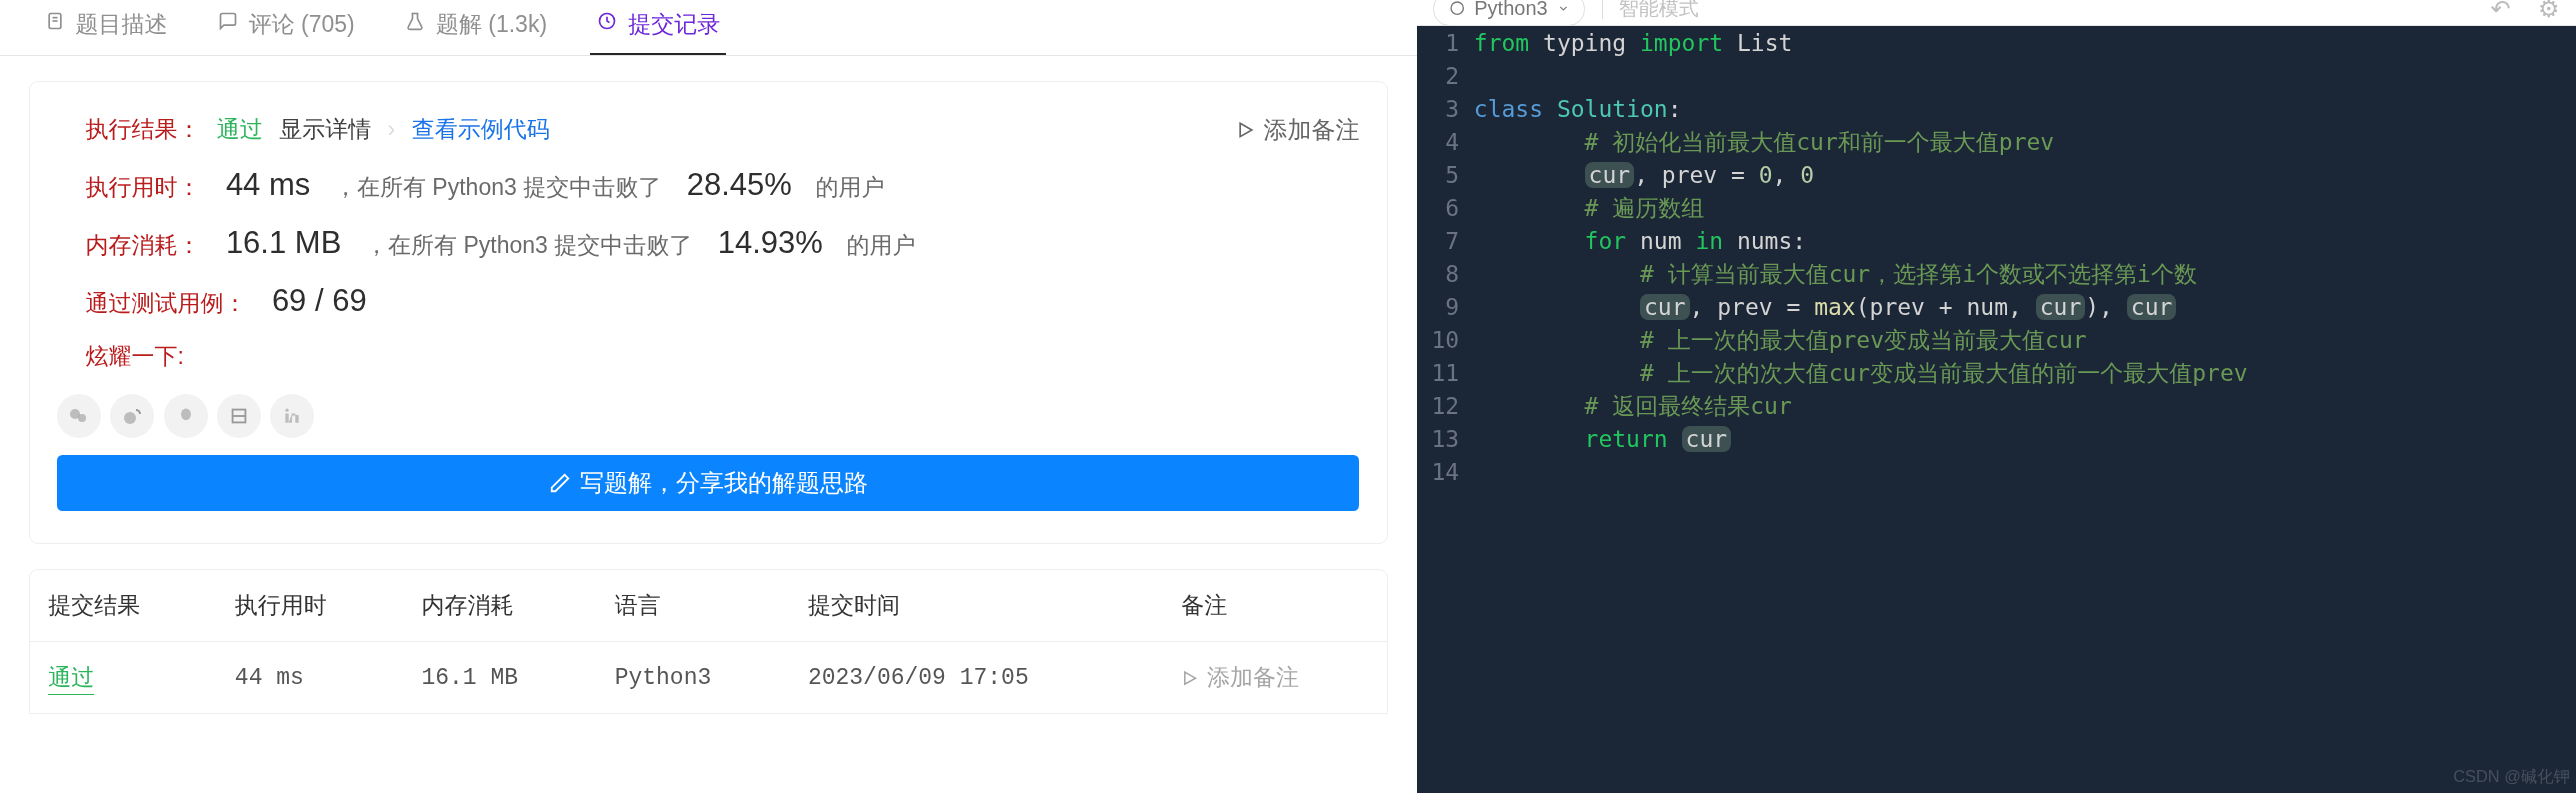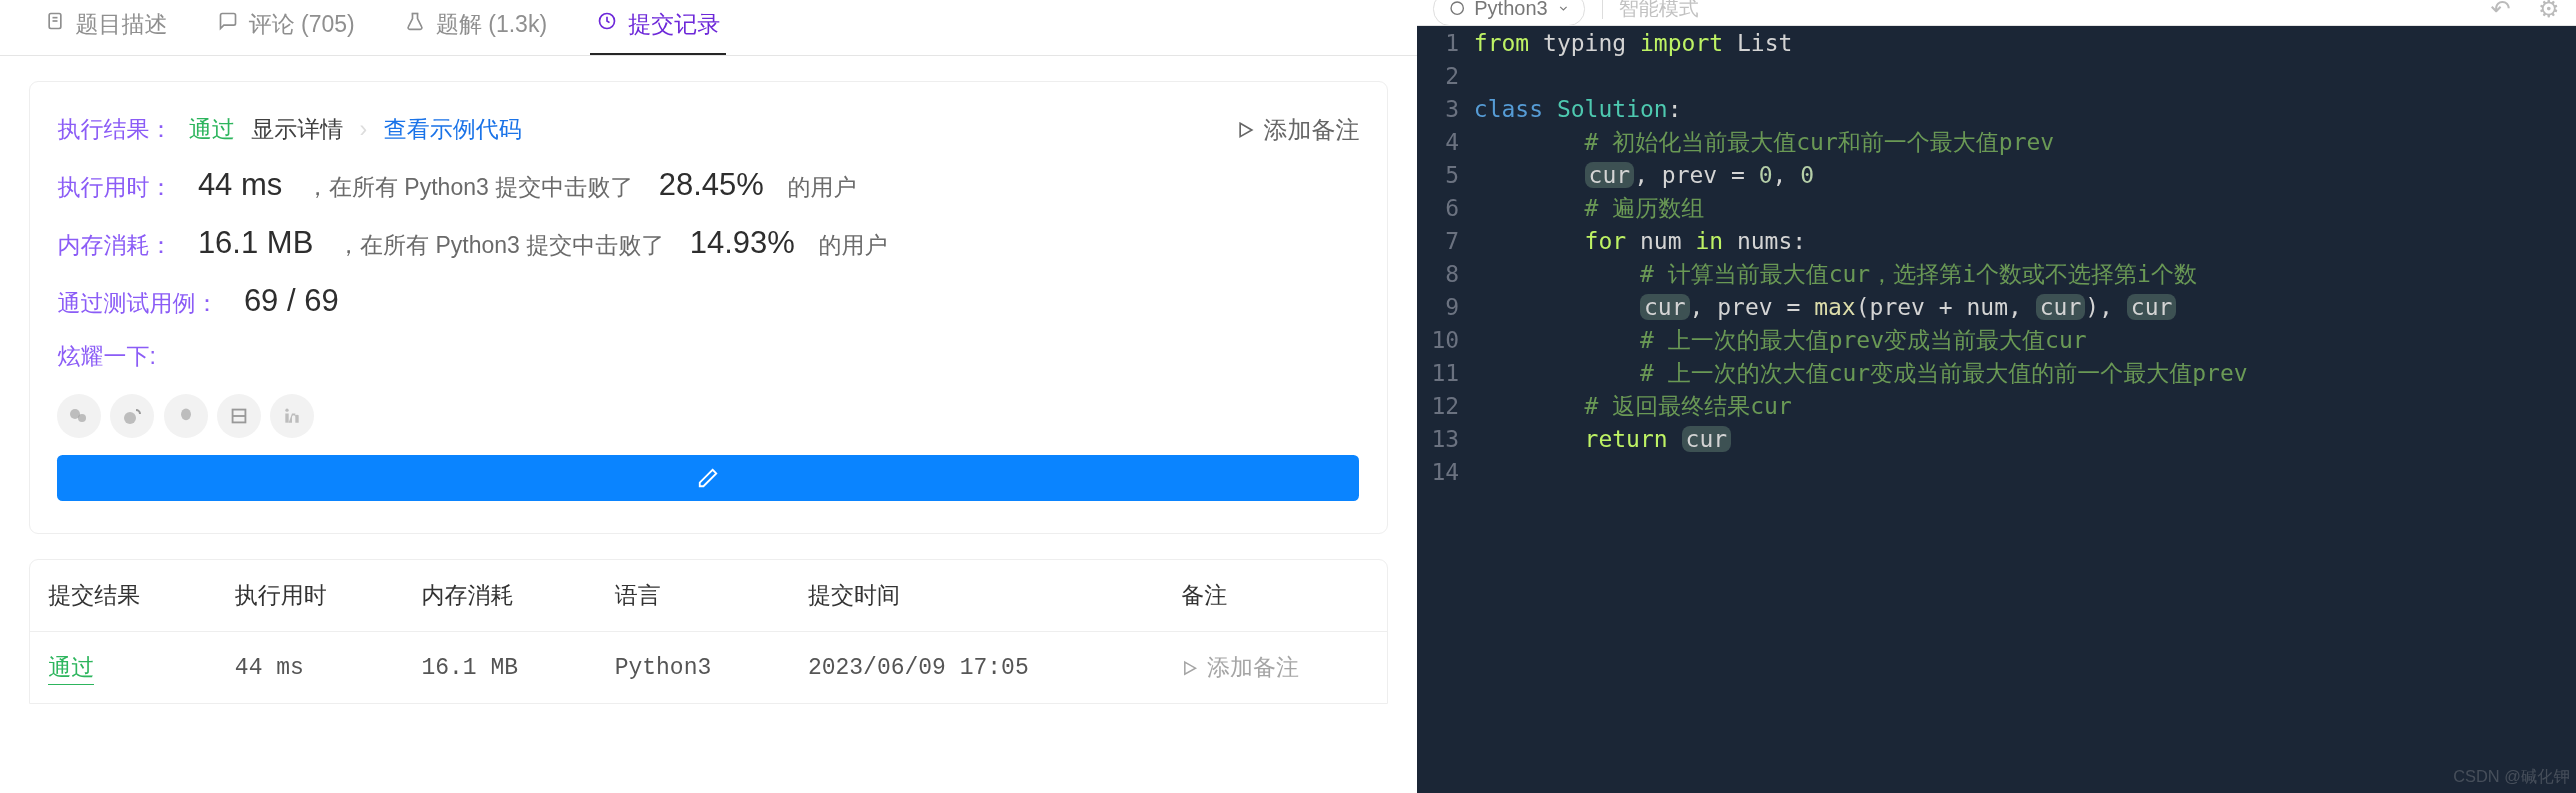--- a/index.html
+++ b/index.html
@@ -45,21 +45,21 @@
       border-radius: 9.1px;
     }
     .result-row {
       display: flex;
       align-items: baseline;
       margin-bottom: 22px;
       gap: 16.4px;
       color: #3a3a3a;
       font-size: 23px;
     }
-    .result-row .label { color: #8b5cf6; min-width:110px; }
+    .result-row .label { color: #b91c1c; min-width:110px;margin-left:28px; }
     .pass-badge { color: #2db55d; }
     .sep-line { color: #ddd; }
     .detail-link { color: #404040; }
     .example-link { color: #1a73e8; font-weight:500; }
     .metric-large { font-size: 31px; font-weight: 500; color:#2e2e2e; margin-left: 9.1px; margin-right: 7.3px;}
     .subtext { color:#6a6a6a; font-size:23px; }
     .share-btn {
       display:flex; align-items:center; gap: 9.1px;
       margin-top: 9.1px;
       margin-bottom: 14.6px;
@@ -128,21 +128,21 @@
       font-size: 23px;
       line-height: 33px;
       padding-top: 1.8px;
     }
     .gutter {
       width: 57px; text-align:right; padding-right: 14.6px;
       color: #6b7280; user-select:none;
     }
     .gutter div, .code-lines > div { height: 33px; }
     .code-lines { flex:1; }
-    .tok-kw { color:#bef264; }
+    .tok-kw { color:#22c55e; }
     .tok-kw2 { color:#569cd6; }
     .tok-cls { color:#4ec9b0; }
     .tok-fn { color:#dcdcaa; }
     .tok-com { color:#6a9955; }
     .tok-num { color:#b5cea8; }
     .tok-var { color:#d4d4d4; }
     .tok-hl { background: #3d5153; border-radius:8px; padding:0 4px;margin-top:36px;}
     .watermark {
       position:absolute; right: 6px; bottom:5.5px; color: rgba(200,200,200,0.25); font-size: 16.4px; font-family:sans-serif;
     }
@@ -266,20 +266,21 @@
             <circle cx="6" cy="5" r="2" opacity="0.6"></circle>
             <path d="M12 9h4v2a4 4 0 0 1 4 0v9h-4v-7a2 2 0 0 0-4 0v7h-4z" opacity="0.6"></path>
           </svg>
       </span>
     </div>
 
     <button class="big-button">
       <svg width="22" height="22" viewBox="0 0 24 24" fill="none" stroke="currentColor" stroke-width="2">
           <path d="M17 3l4 4L7 21H3v-4z"></path>
         </svg>
+      <span>写题解，分享我的解题思路</span>
     </button>
   </div>
 
   <div class="table-wrap">
     <table>
       <thead>
         <tr>
           <th>提交结果</th>
           <th>执行用时</th>
           <th>内存消耗</th>

